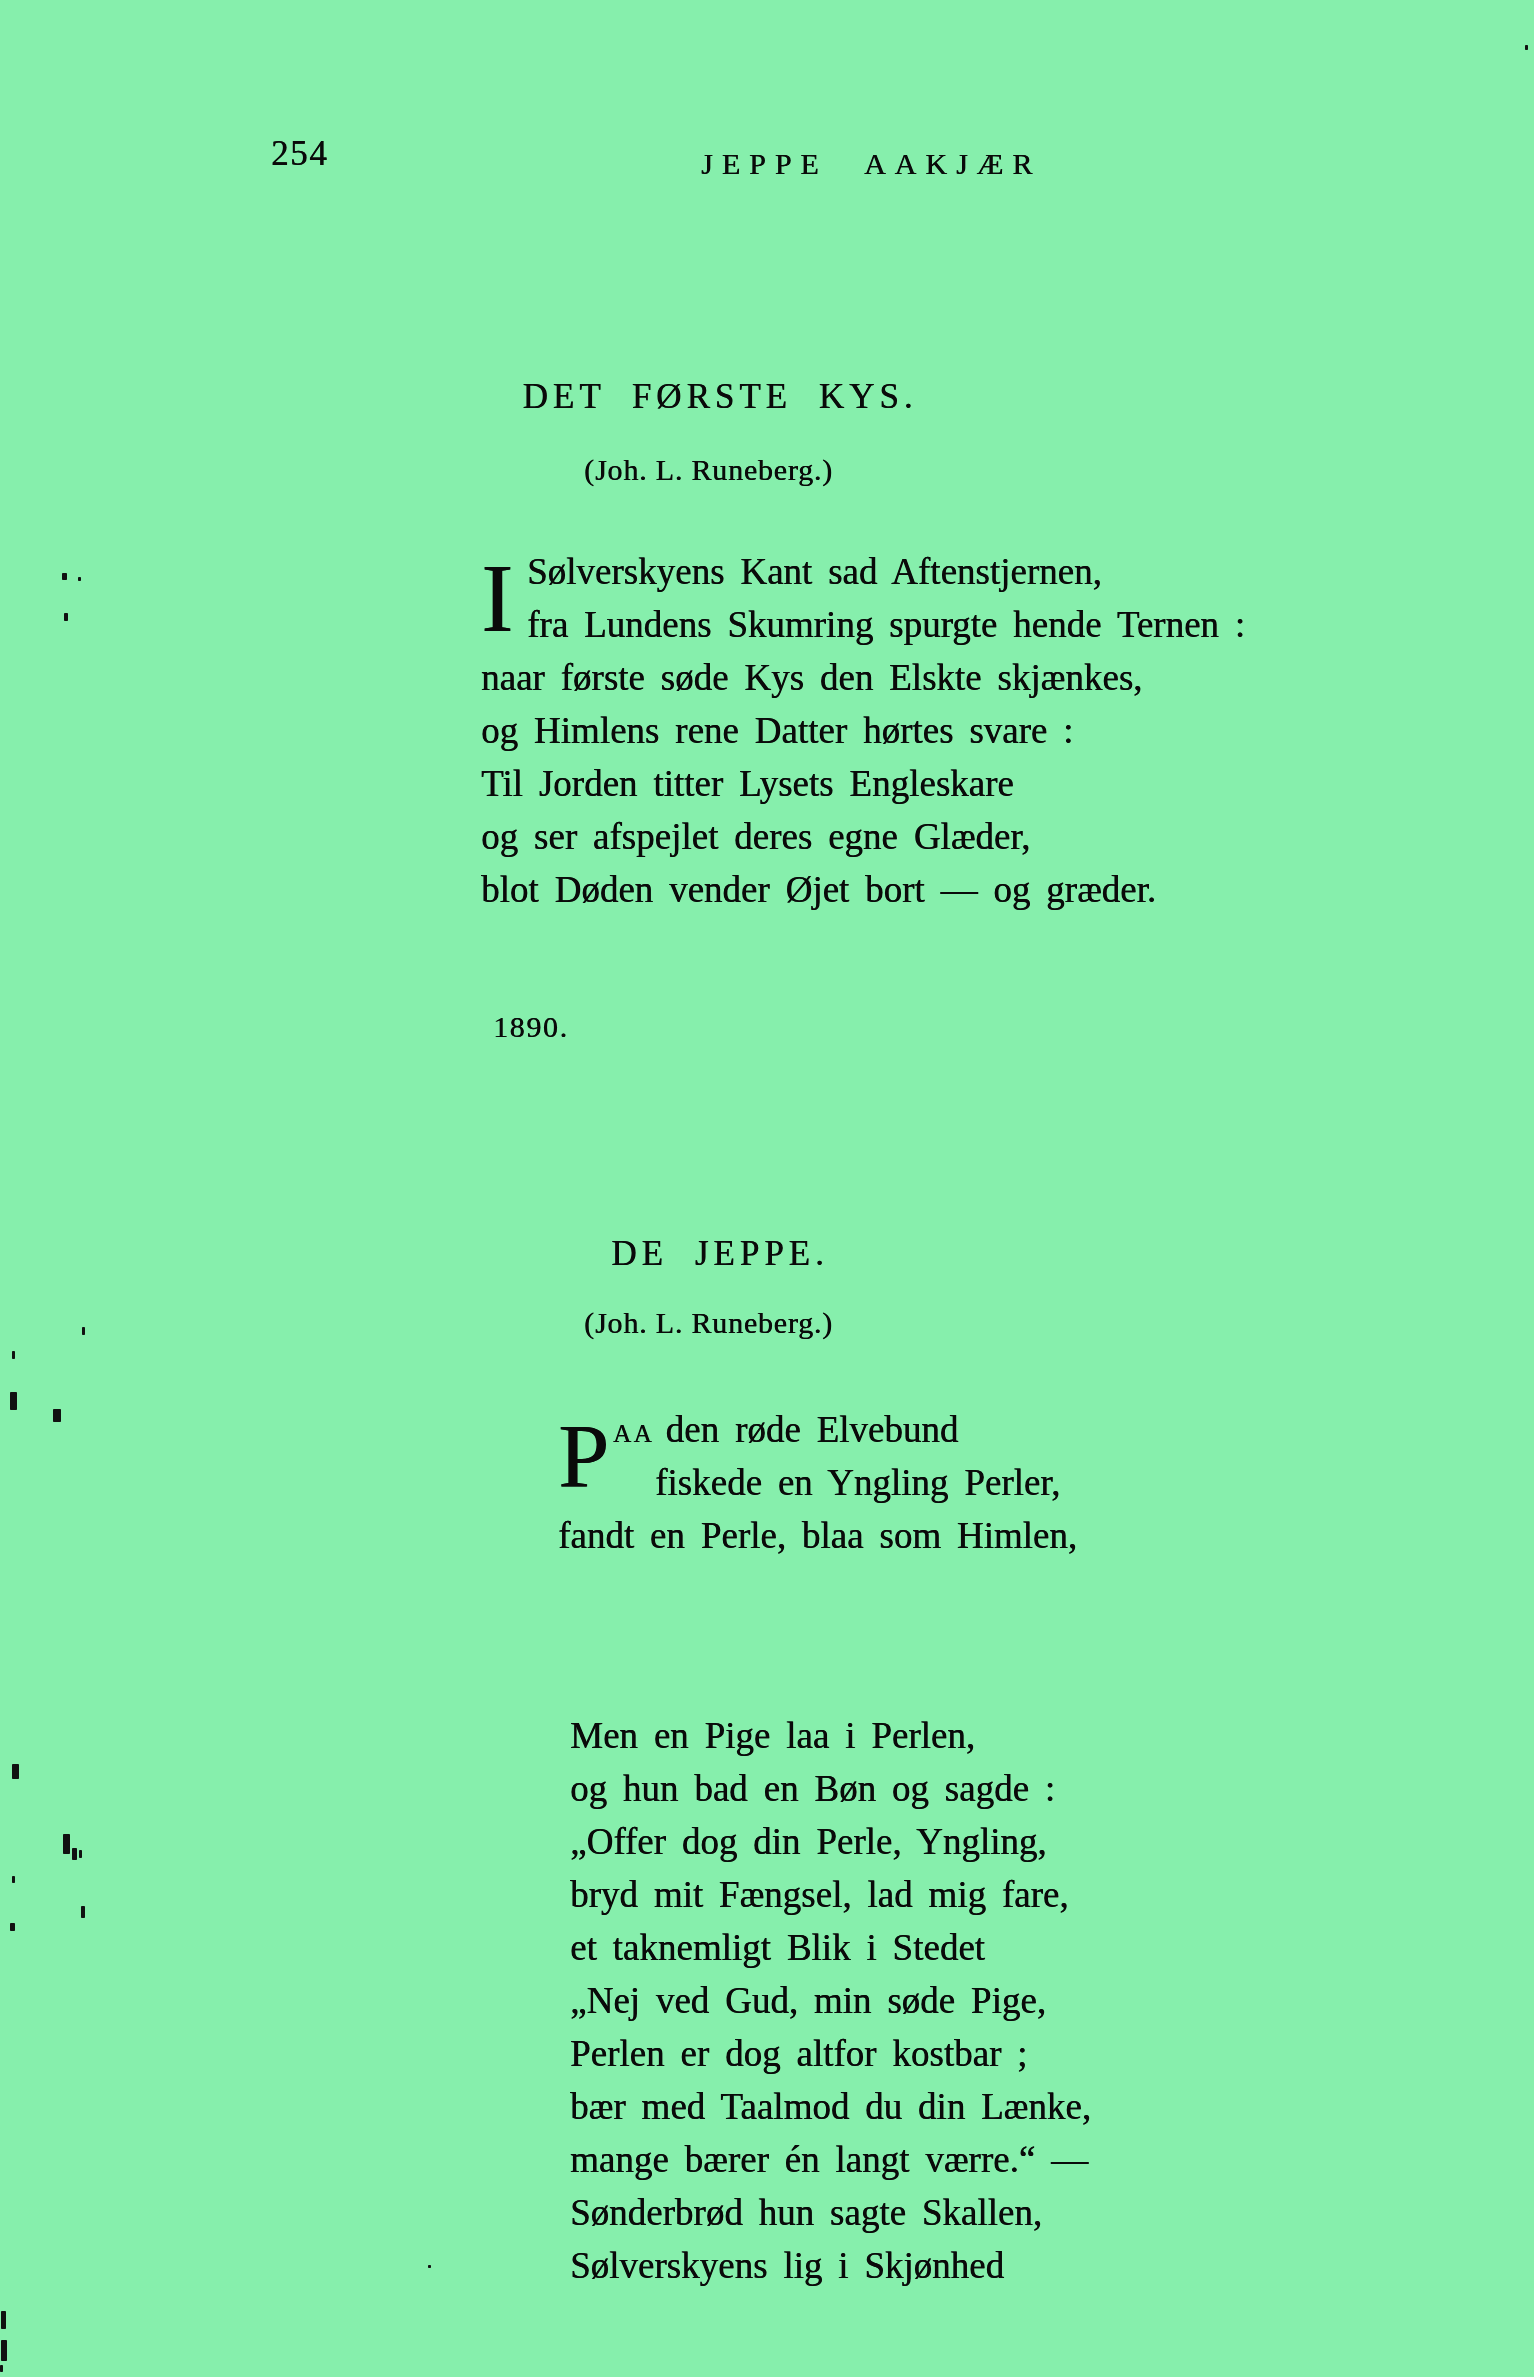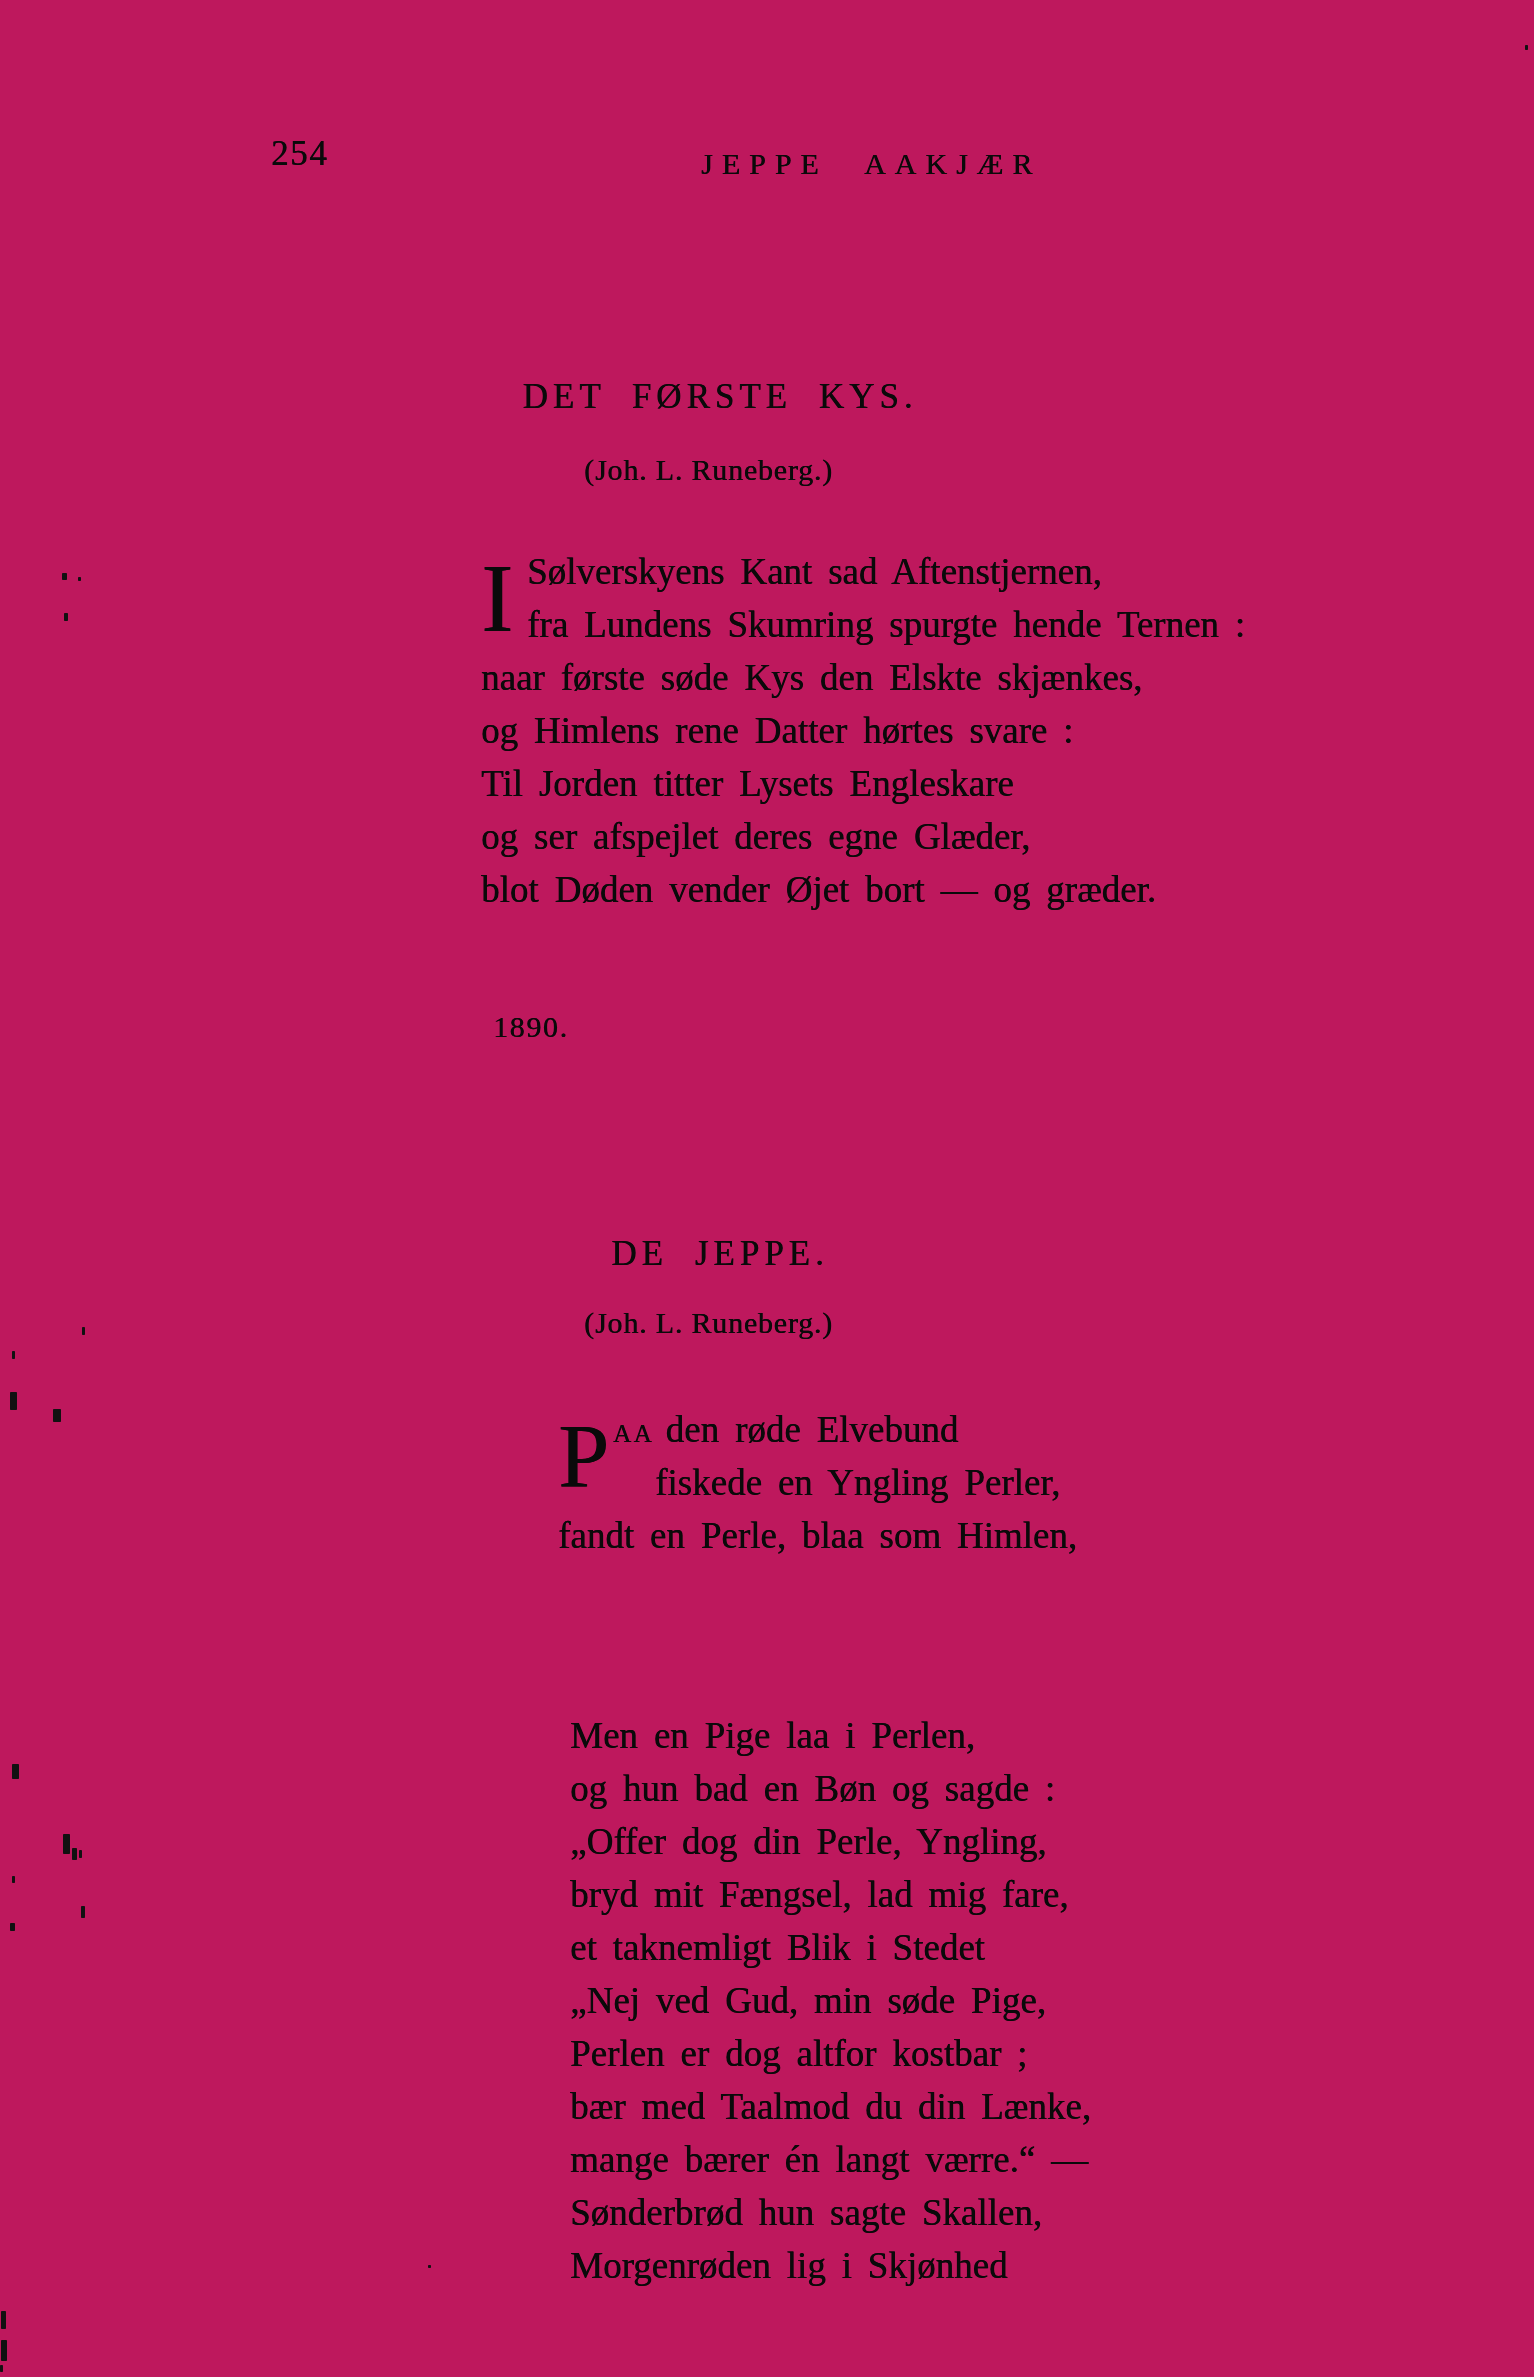--- a/index.html
+++ b/index.html
@@ -1,20 +1,20 @@
 <!DOCTYPE html>
 <html style="font-size:13px"><head>
 <meta charset="utf-8">
 <style>
   html,body { margin:0; padding:0; background:#e8e8e6; }
   .page {
     position:relative;
     width:1535px; height:2377px;
     margin:0 auto;
-    background:#be185d;
+    background:#86efac;
     font-family:"Liberation Serif","DejaVu Serif",serif;
     color:#0a0a0a;
     overflow:hidden;
   }
   .ink { text-shadow:0.5px 0.3px 0 currentColor; }
 
   .page-number {
     position:absolute; left:271px; top:134px;
     font-size:35px; letter-spacing:1.6px;
   }
@@ -95,21 +95,21 @@
     <div class="pline">Men en Pige laa i Perlen,</div>
     <div class="pline">og hun bad en Bøn og sagde :</div>
     <div class="pline">„Offer dog din Perle, Yngling,</div>
     <div class="pline">bryd mit Fængsel, lad mig fare,</div>
     <div class="pline">et taknemligt Blik i Stedet</div>
     <div class="pline">„Nej ved Gud, min søde Pige,</div>
     <div class="pline">Perlen er dog altfor kostbar ;</div>
     <div class="pline">bær med Taalmod du din Lænke,</div>
     <div class="pline">mange bærer én langt værre.“ —</div>
     <div class="pline">Sønderbrød hun sagte Skallen,</div>
-    <div class="pline">Morgenrøden lig i Skjønhed</div>
+    <div class="pline">Sølverskyens lig i Skjønhed</div>
   </div>
 
   <div class="speck" style="left:62px;top:573px;width:5px;height:6.6px;"></div>
   <div class="speck" style="left:78px;top:577px;width:3.3px;height:4.1px;"></div>
   <div class="speck" style="left:64px;top:613px;width:4.1px;height:8.2px;"></div>
   <div class="speck" style="left:82px;top:1327px;width:3.3px;height:8.2px;"></div>
   <div class="speck" style="left:12.3px;top:1351px;width:2.5px;height:8.2px;"></div>
   <div class="speck" style="left:10px;top:1392px;width:6.6px;height:18px;"></div>
   <div class="speck" style="left:53px;top:1409px;width:8.2px;height:13px;"></div>
   <div class="speck" style="left:12.3px;top:1764px;width:6.6px;height:15px;"></div>

